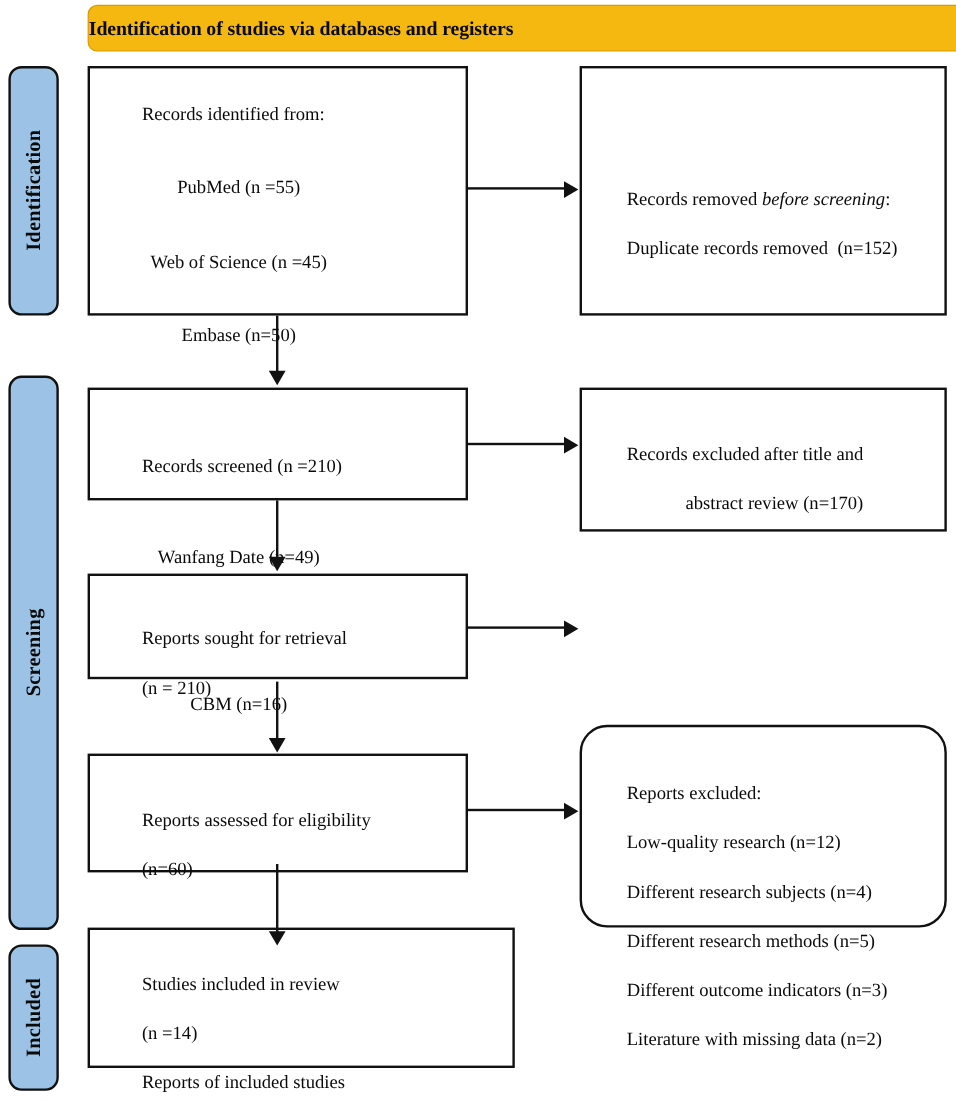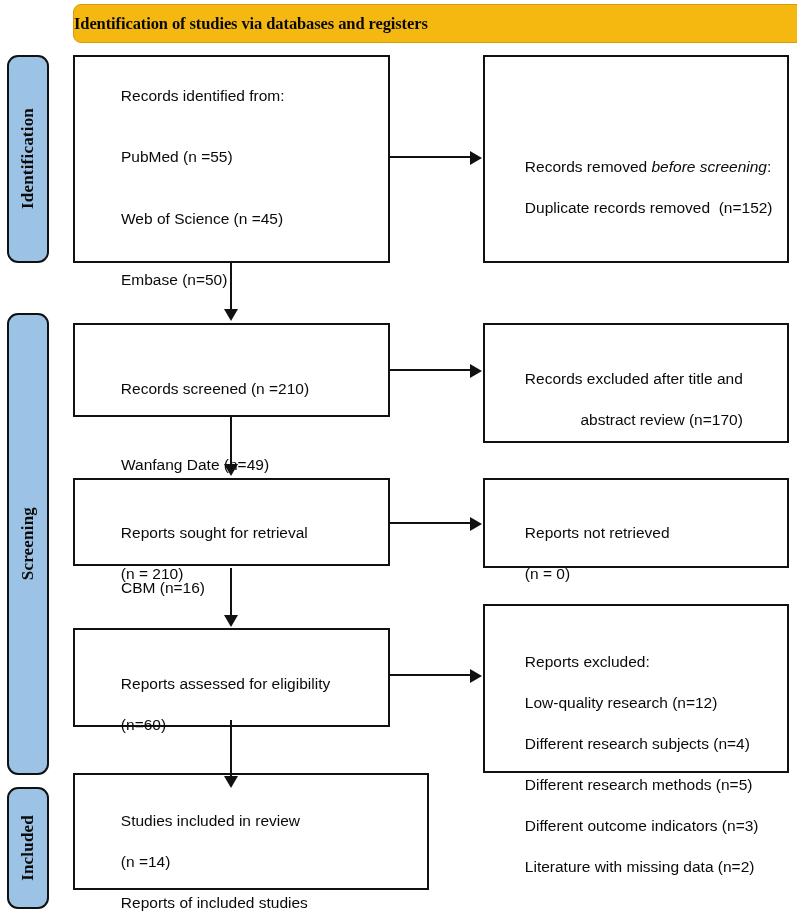--- a/index.html
+++ b/index.html
@@ -69,27 +69,27 @@
 
   
   .box {
     position: absolute;
     background: #ffffff;
     border: 2.5px solid #111111;
     box-sizing: border-box;
     padding: 0;
   }
   .box-inner {
-    font-family: Liberation Sans, sans-serif;
+    font-family: Liberation Serif, serif;
     font-size: 15.5px;
     line-height: 20.5px;
     color: #0a0a0a;
     white-space: pre-wrap;
   }
-  .indent { padding-left: 26px; display: block; }
+  .indent { padding-left: 26px; display: block; text-align: center; }
   .ital { font-style: italic; }
 
   
   #box-identified     { left: 73px;  top: 55px;  width: 317px; height: 208px; }
   #box-identified .box-inner { position: absolute; left: 20px; top: 8px; }
 
   #box-removed        { left: 483px; top: 55px;  width: 306px; height: 208px; }
   #box-removed .box-inner { position: absolute; left: 14px; top: 79px; }
 
   #box-screened       { left: 73px;  top: 323px; width: 317px; height: 94px; }
@@ -100,21 +100,21 @@
 
   #box-sought         { left: 73px;  top: 478px; width: 317px; height: 88px; }
   #box-sought .box-inner { position: absolute; left: 20px; top: 22px; }
 
   #box-not-retrieved  { left: 483px; top: 478px; width: 306px; height: 90px; }
   #box-not-retrieved .box-inner { position: absolute; left: 14px; top: 22px; }
 
   #box-eligibility    { left: 73px;  top: 628px; width: 317px; height: 99px; }
   #box-eligibility .box-inner { position: absolute; left: 20px; top: 23px; }
 
-  #box-reports-excluded { left: 483px; top: 604px; width: 306px; height: 169px; }
+  #box-reports-excluded { left: 483px; top: 604px; width: 306px; height: 169px; border-radius: 23px; }
   #box-reports-excluded .box-inner { position: absolute; left: 14px; top: 25px; }
 
   #box-included       { left: 73px;  top: 773px; width: 356px; height: 117px; }
   #box-included .box-inner { position: absolute; left: 20px; top: 15px; }
 
   
   .conn {
     position: absolute;
     background: #111111;
   }
@@ -208,26 +208,20 @@
     </div>
   </div>
 
   <div class="box" id="box-sought">
     <div class="box-inner">
       <span>Reports sought for retrieval</span><br>
       <span>(n = 210)</span>
     </div>
   </div>
 
-  <div class="box" id="box-not-retrieved">
-    <div class="box-inner">
-      <span>Reports not retrieved</span><br>
-      <span>(n = 0)</span>
-    </div>
-  </div>
 
   <div class="box" id="box-eligibility">
     <div class="box-inner">
       <span>Reports assessed for eligibility</span><br>
       <span>(n=60)</span>
     </div>
   </div>
 
   <div class="box" id="box-reports-excluded">
     <div class="box-inner">

